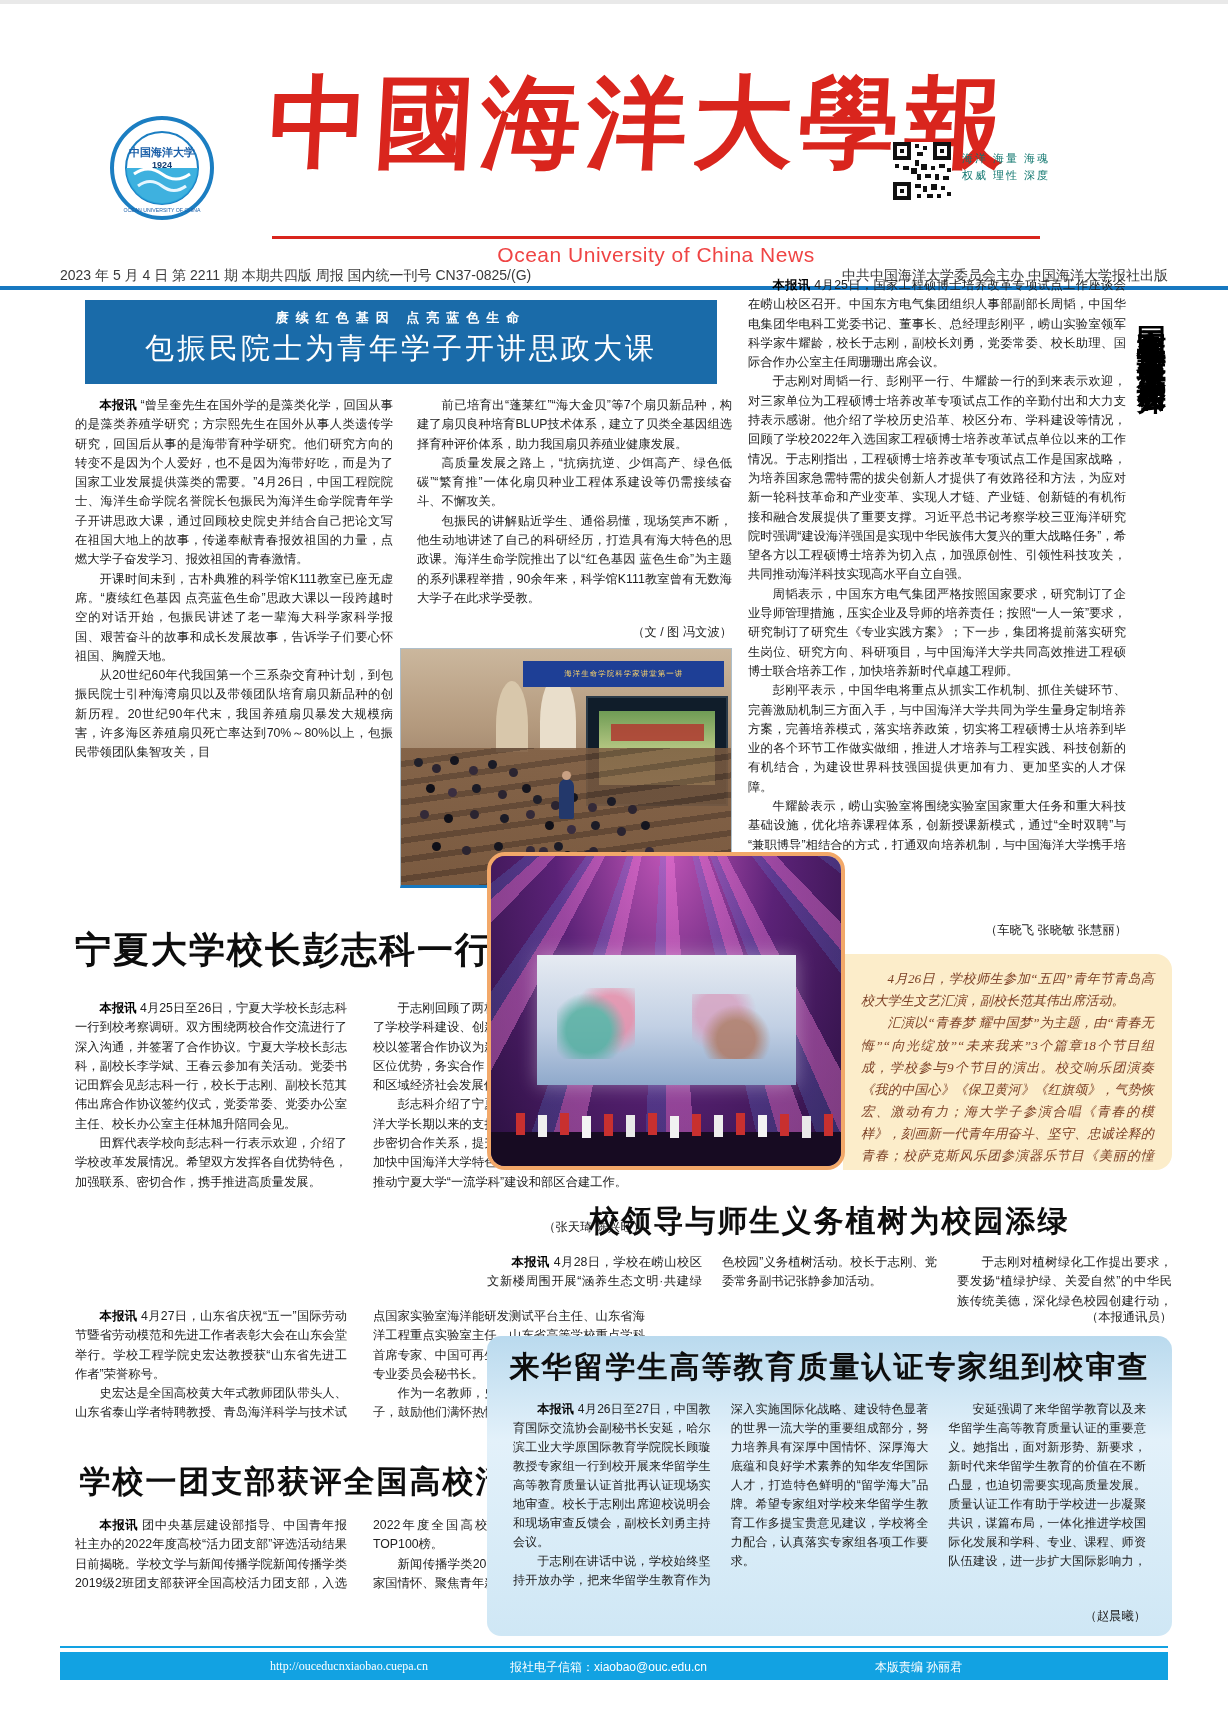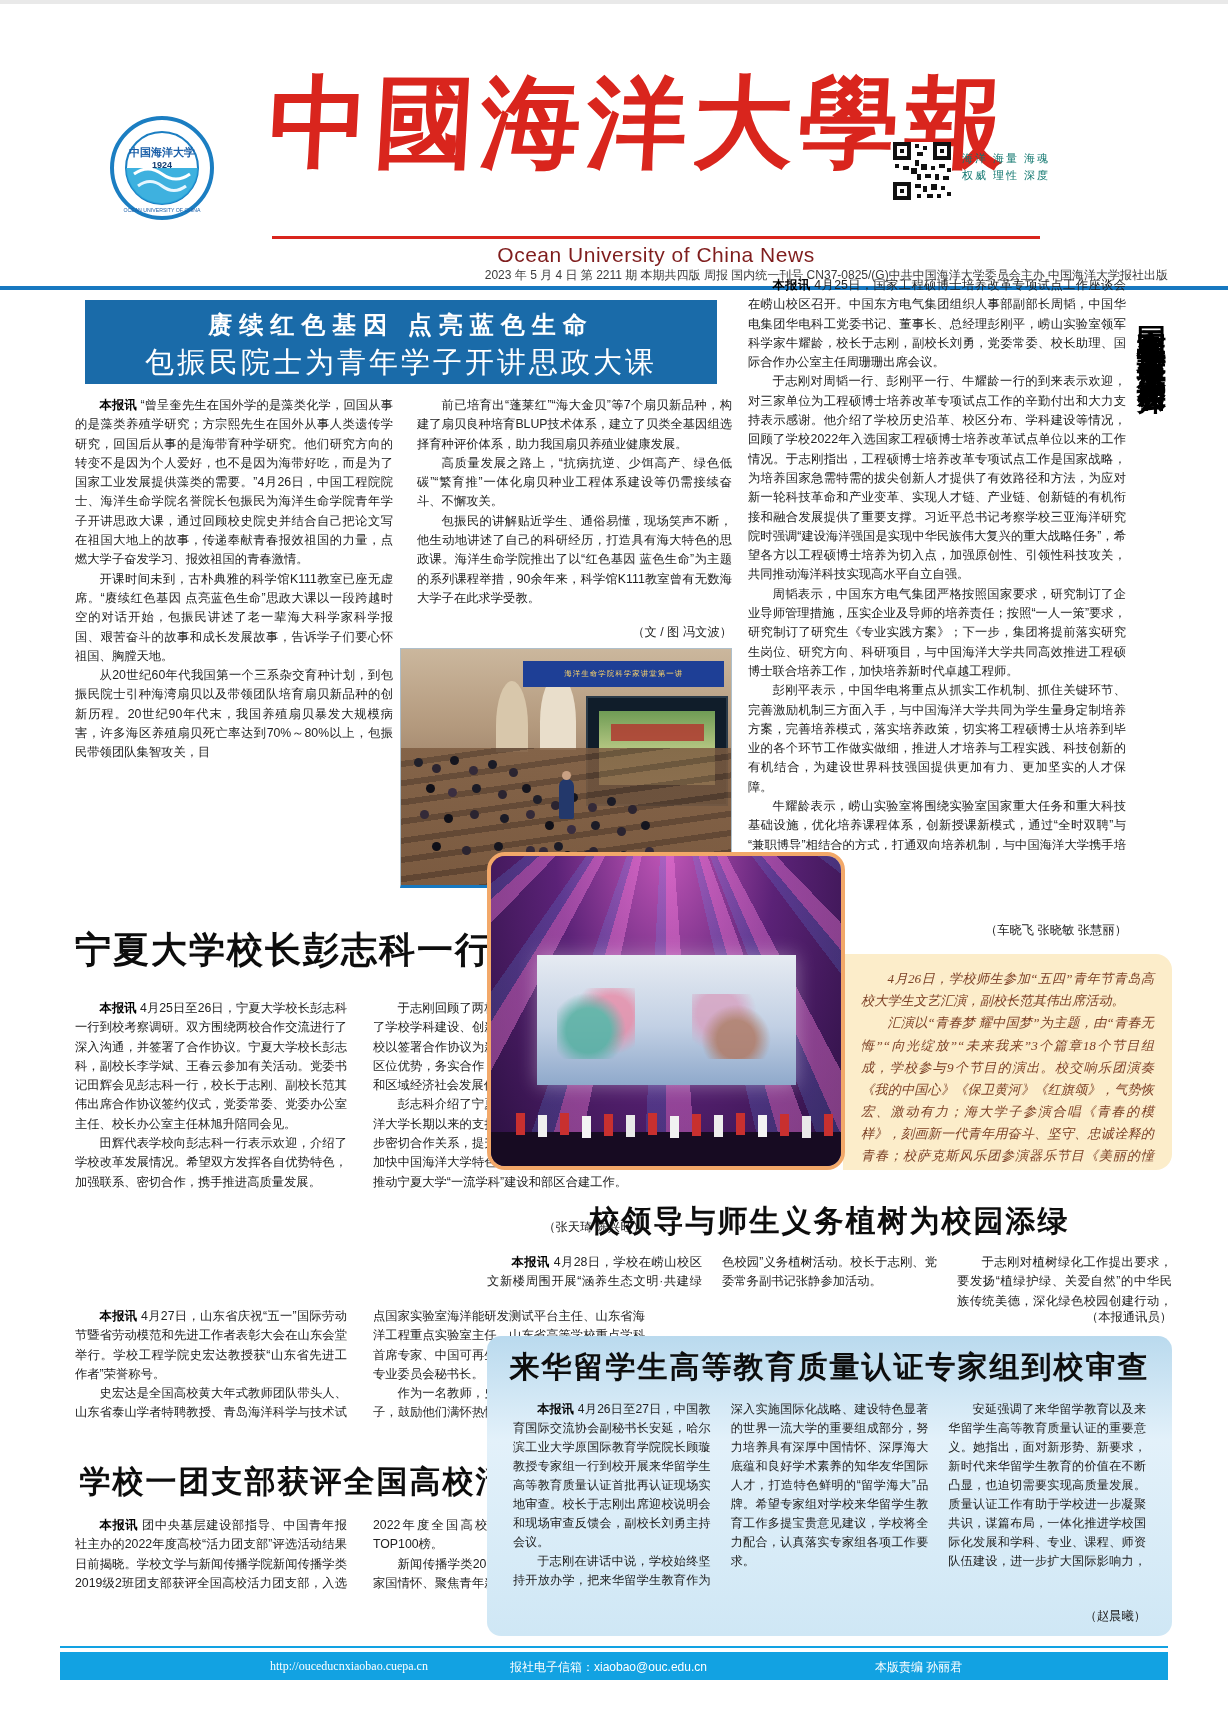--- a/index.html
+++ b/index.html
@@ -4,36 +4,36 @@
 <title>中国海洋大学报</title>
 <style>
   html,body{margin:0;padding:0;background:#e9e9e9;}
   #page{position:relative;width:1228px;height:1716px;margin:4px auto;background:#ffffff;
         font-family:"Liberation Sans",sans-serif;color:#1d1d1d;overflow:hidden;}
   .abs{position:absolute;}
   
   .brand-title{font-family:"Liberation Serif",serif;font-weight:900;color:#d9251d;
         text-align:center;transform:skewX(-3deg);letter-spacing:6px;line-height:1;}
   .red-rule{background:#d9251d;}
-  .en-title{text-align:center;color:#7f1d1d;font-size:21px;letter-spacing:.5px;}
-  .dateline{display:flex;justify-content:flex-end;font-size:12px;color:#3a3a3a;}
+  .en-title{text-align:center;color:#ef4444;font-size:21px;letter-spacing:.5px;}
+  .dateline{display:flex;justify-content:space-between;font-size:14px;color:#3a3a3a;}
   .blue-rule{background:#1778c0;}
   .slogan{font-size:11px;color:#0f766e;line-height:1.55;letter-spacing:2px;}
   
   .headline{font-family:"Liberation Serif",serif;font-weight:900;color:#0d0d0d;
         text-align:center;letter-spacing:2px;line-height:1.15;}
   .body-txt{font-size:12.3px;line-height:1.57;text-align:justify;color:#222;overflow:hidden;}
   .body-txt p{margin:0;text-indent:2em;}
   .body-txt b{font-weight:700;color:#000;}
   .cols2{column-count:2;column-gap:26px;column-fill:auto;}
   .cols3{column-count:3;column-gap:20px;column-fill:auto;}
   .byline{font-size:12.3px;text-align:right;color:#222;padding-right:8px;}
   
   .lead-box{background:#1a6ba9;color:#fff;text-align:center;}
-  .lead-kicker{font-size:24px;font-weight:700;letter-spacing:7px;padding-top:9px;}
+  .lead-kicker{font-size:13px;font-weight:700;letter-spacing:7px;padding-top:9px;}
   .lead-head{font-size:29px;font-weight:400;letter-spacing:3px;margin-top:2px;
         font-family:"Liberation Serif",serif;}
   
   .vertical-head{writing-mode:vertical-rl;font-family:"Liberation Serif",serif;
         font-weight:900;font-size:29px;letter-spacing:3px;color:#000;line-height:40px;}
   
   .photo{overflow:hidden;}
   .scene-lecture{width:100%;height:100%;position:relative;
         background:linear-gradient(180deg,#cbb79d 0%,#b49a7e 32%,#6e513c 100%);}
   .lect-banner{position:absolute;left:37%;top:5%;width:61%;height:11%;background:#1e3f96;

